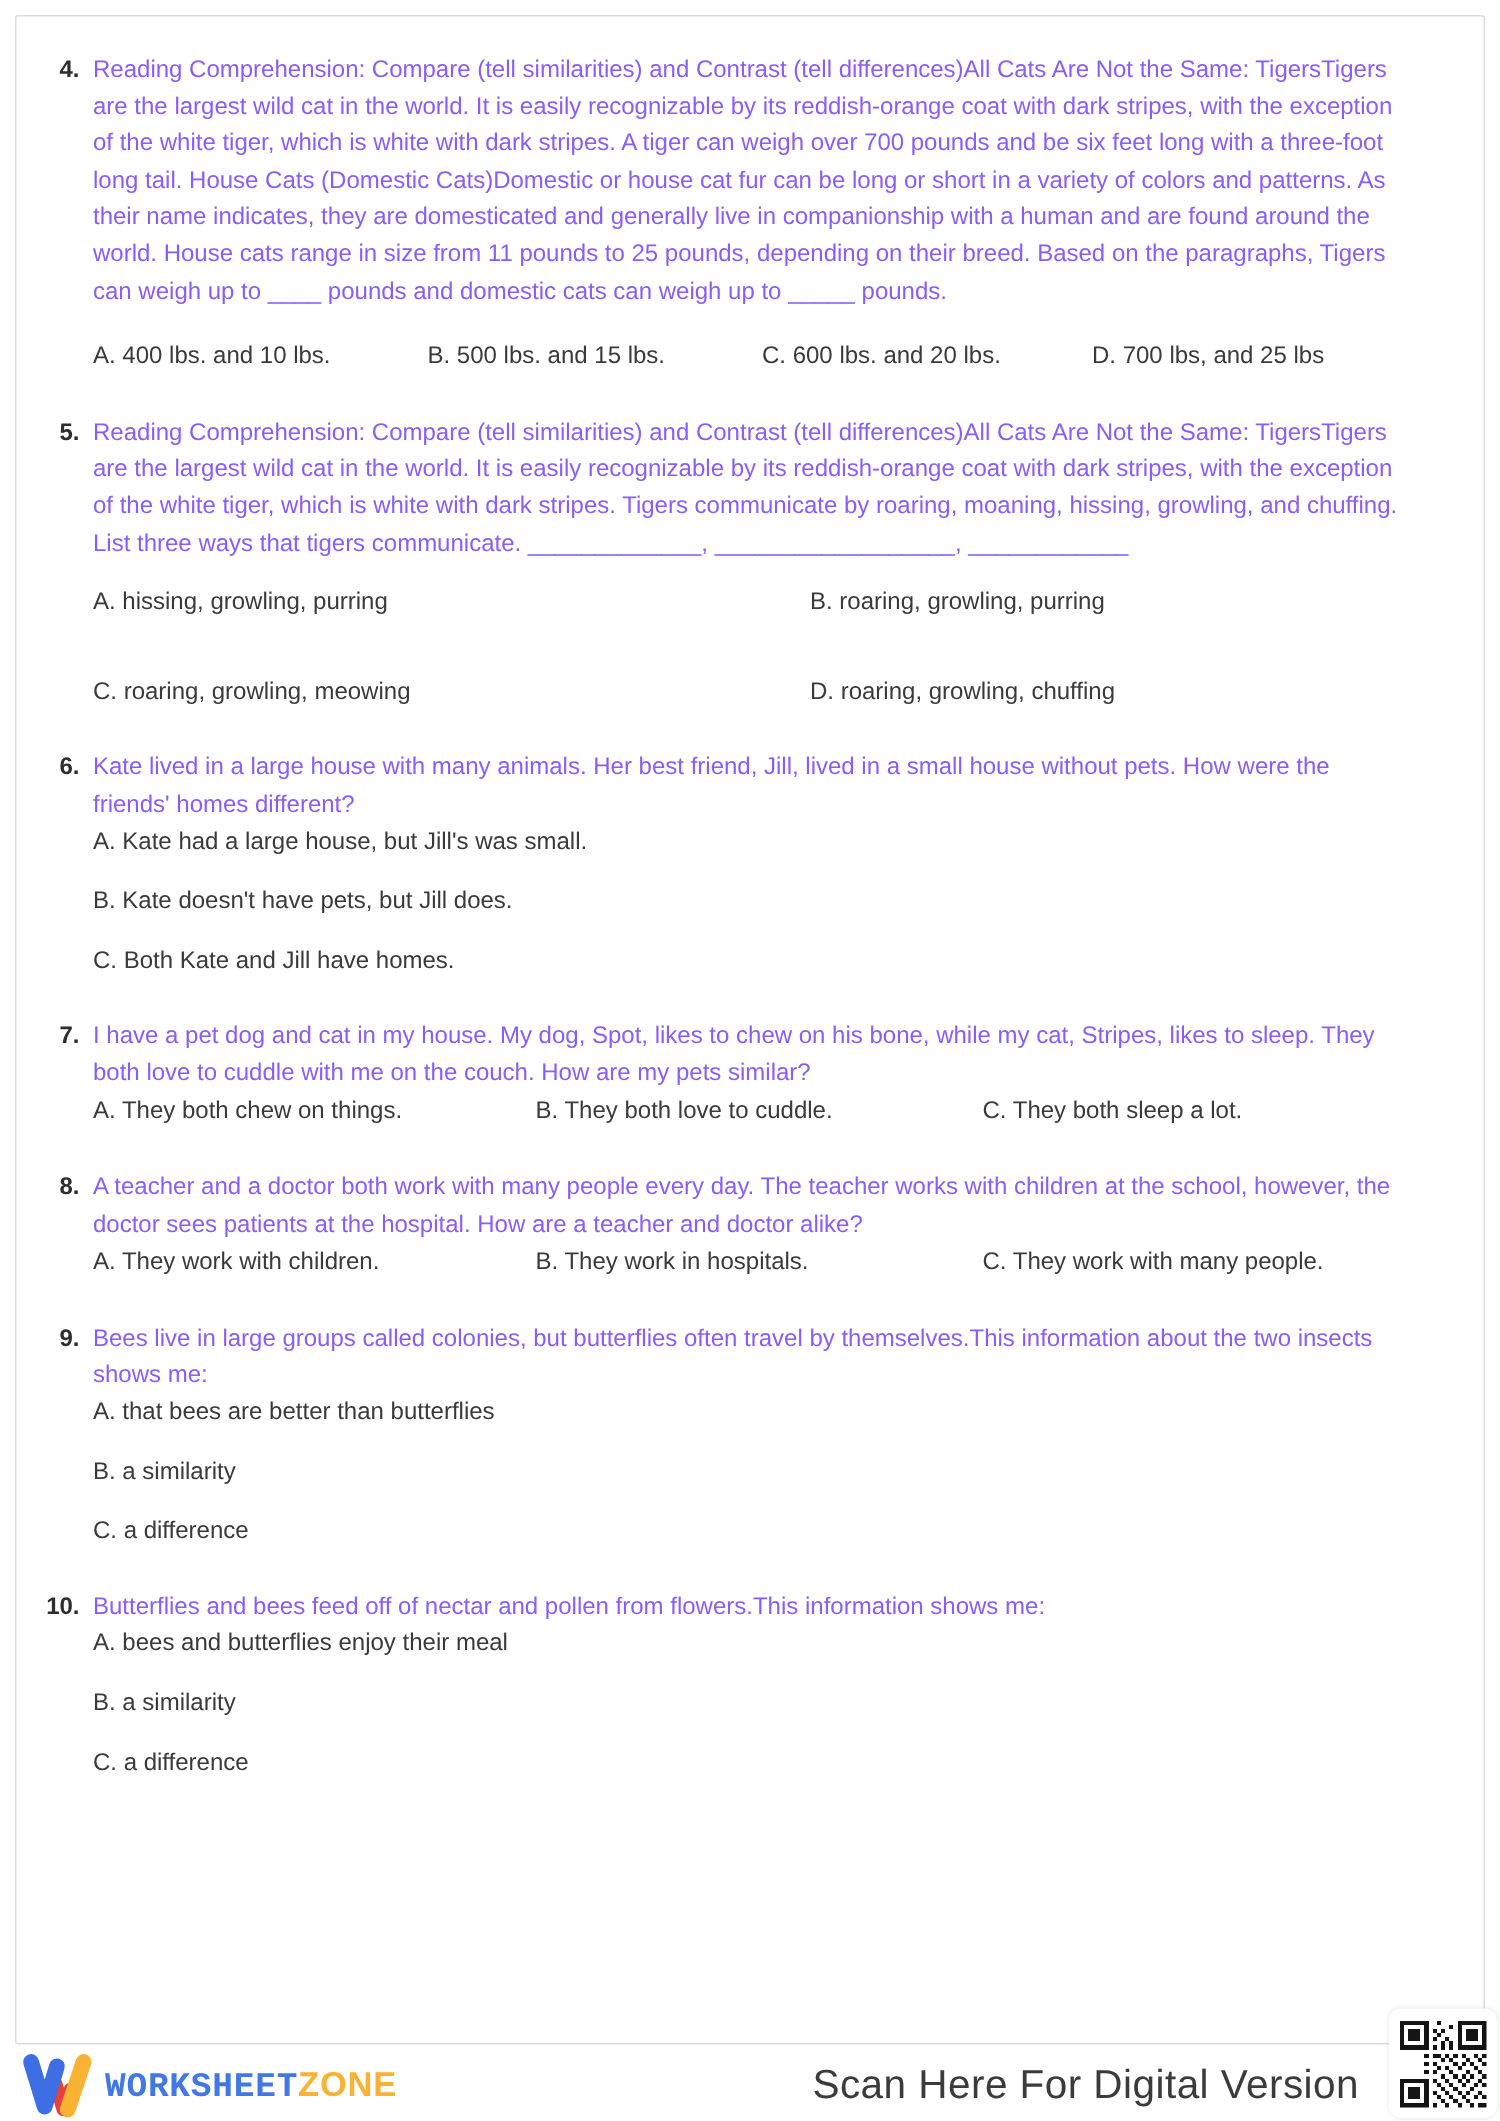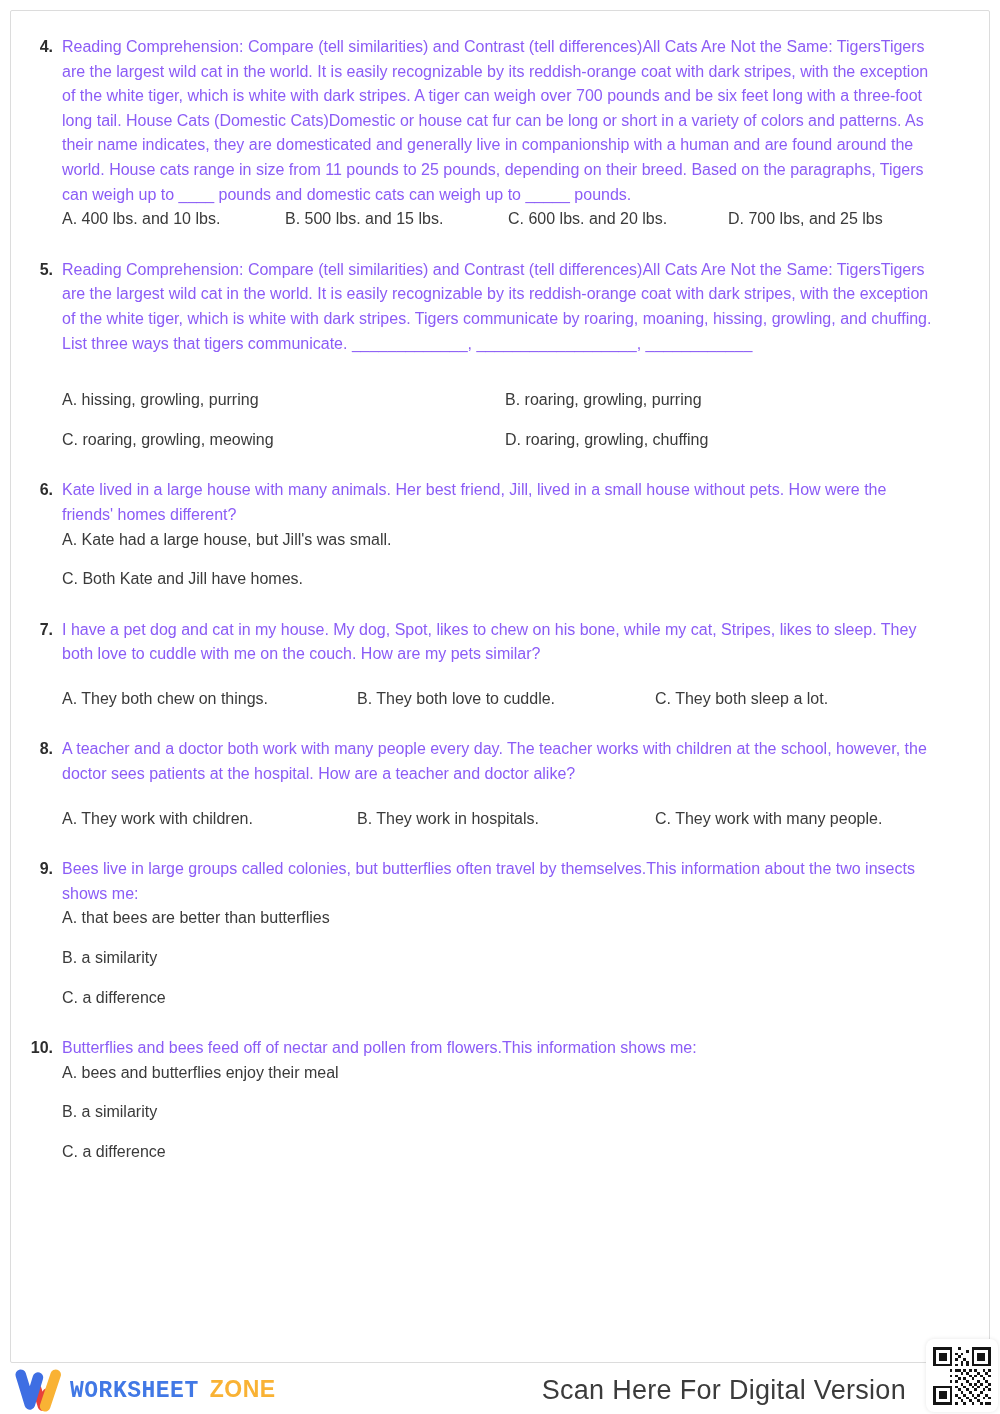--- a/index.html
+++ b/index.html
@@ -38,32 +38,33 @@
     color:#2d2d2d;
   }
   .qbody {
     flex:1;
     padding-right:56px;
   }
   .qtext { color:#8b5cf6; }
   .opts-row4 {
     display:grid;
     grid-template-columns:223px 223px 220px auto;
-    margin-top:0;
+    margin-top:19px;
   }
   .opts-grid2 {
     display:grid;
     grid-template-columns:443px auto;
     row-gap:15px;
-    margin-top:32px;
+    margin-top:15px;
+    gap:35px;
   }
   .opts-row3 {
     display:grid;
     grid-template-columns:295px 298px auto;
-    margin-top:20px;
+    margin-top:1px;
   }
   .opts-stack {
     display:flex;
     flex-direction:column;
     gap:15px;
   }
   .footer {
     position:absolute;
     left:12px; top:1366px;
     width:976px; height:48px;
@@ -74,21 +75,21 @@
     display:flex;
     align-items:center;
   }
   .logo-mark { width:50px; height:46px; margin-right:8px; }
   .logo-text {
     font-size:23px;
     font-weight:800;
     letter-spacing:0.5px;
   }
   .logo-text .lt-blue  { color:#4178e5;font-family:Liberation Mono, monospace; }
-  .logo-text .lt-gold  { color:#f9b234;margin-left:11px; }
+  .logo-text .lt-gold  { color:#f9b234; }
   .scan-text {
     position:absolute;
     right:82px;
     top:50%;
     transform:translateY(-50%);
     font-size:27px;
     letter-spacing:0.3px;
     color:#3b3b3b;
     white-space:nowrap;
   }
@@ -138,20 +139,21 @@
           </div>
         </div>
       </div>
 
       <div class="question">
         <div class="qnum">6.</div>
         <div class="qbody">
           <div class="qtext">Kate lived in a large house with many animals. Her best friend, Jill, lived in a small house without pets. How were the friends' homes different?</div>
           <div class="opts-stack">
             <div class="option">A. Kate had a large house, but Jill's was small.</div>
+            <div class="option">B. Kate doesn't have pets, but Jill does.</div>
             <div class="option">C. Both Kate and Jill have homes.</div>
           </div>
         </div>
       </div>
 
       <div class="question">
         <div class="qnum">7.</div>
         <div class="qbody">
           <div class="qtext">I have a pet dog and cat in my house. My dog, Spot, likes to chew on his bone, while my cat, Stripes, likes to sleep. They both love to cuddle with me on the couch. How are my pets similar?</div>
           <div class="opts-row3">

